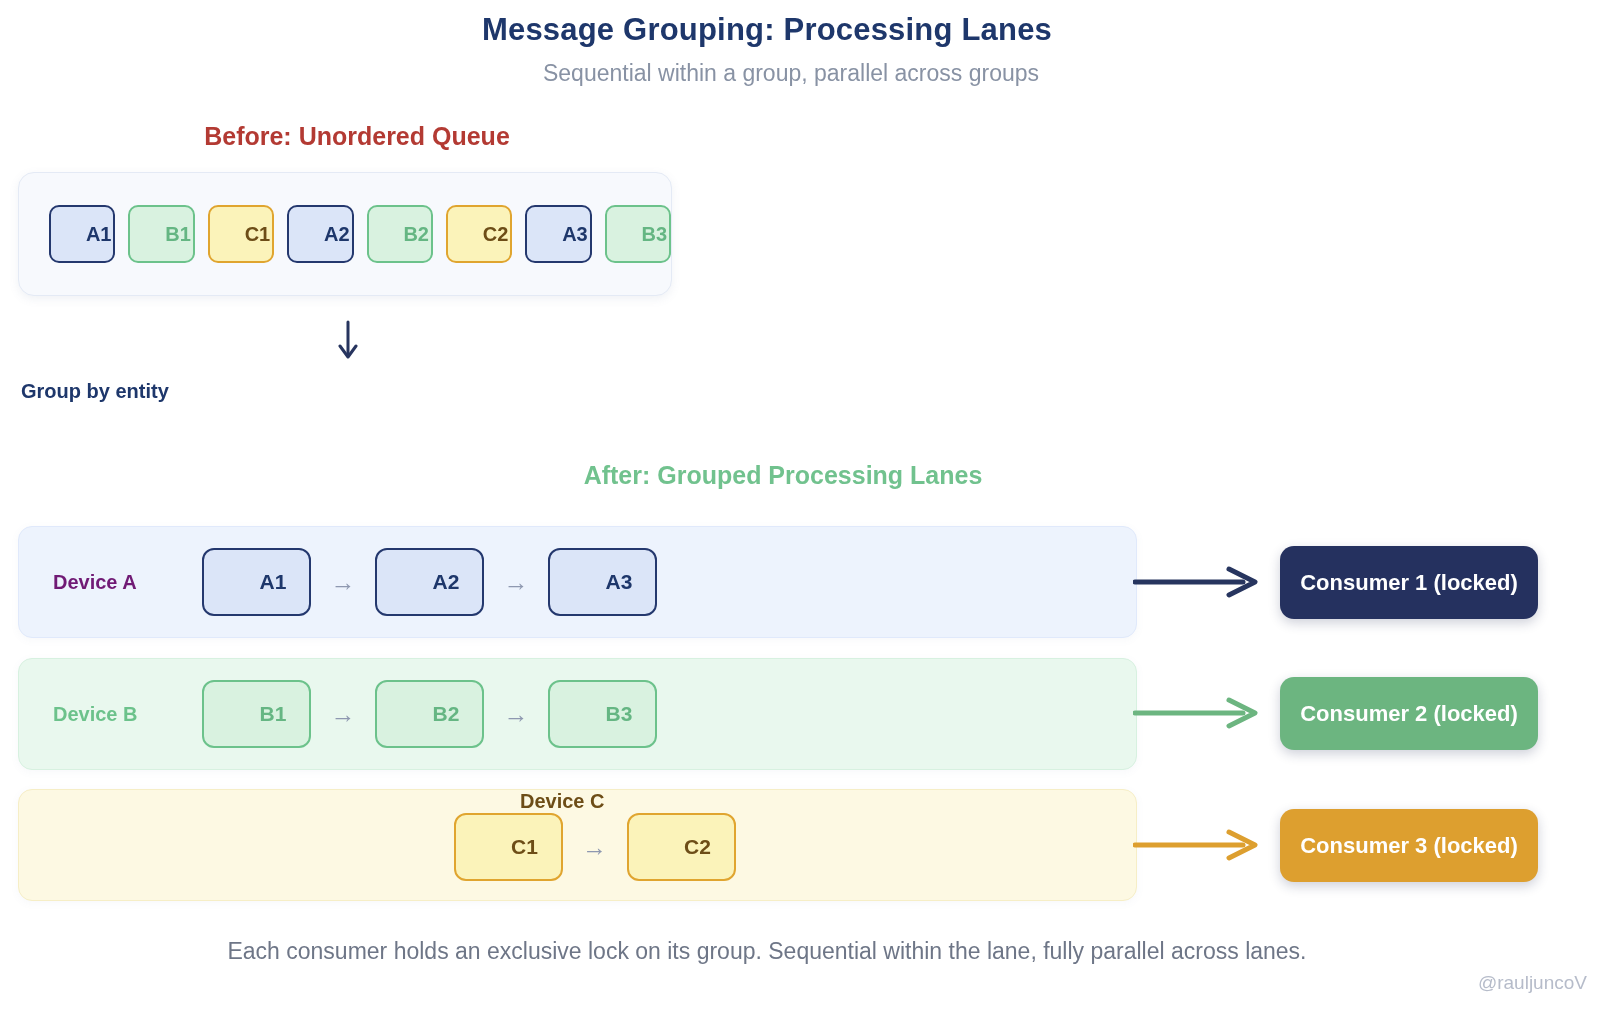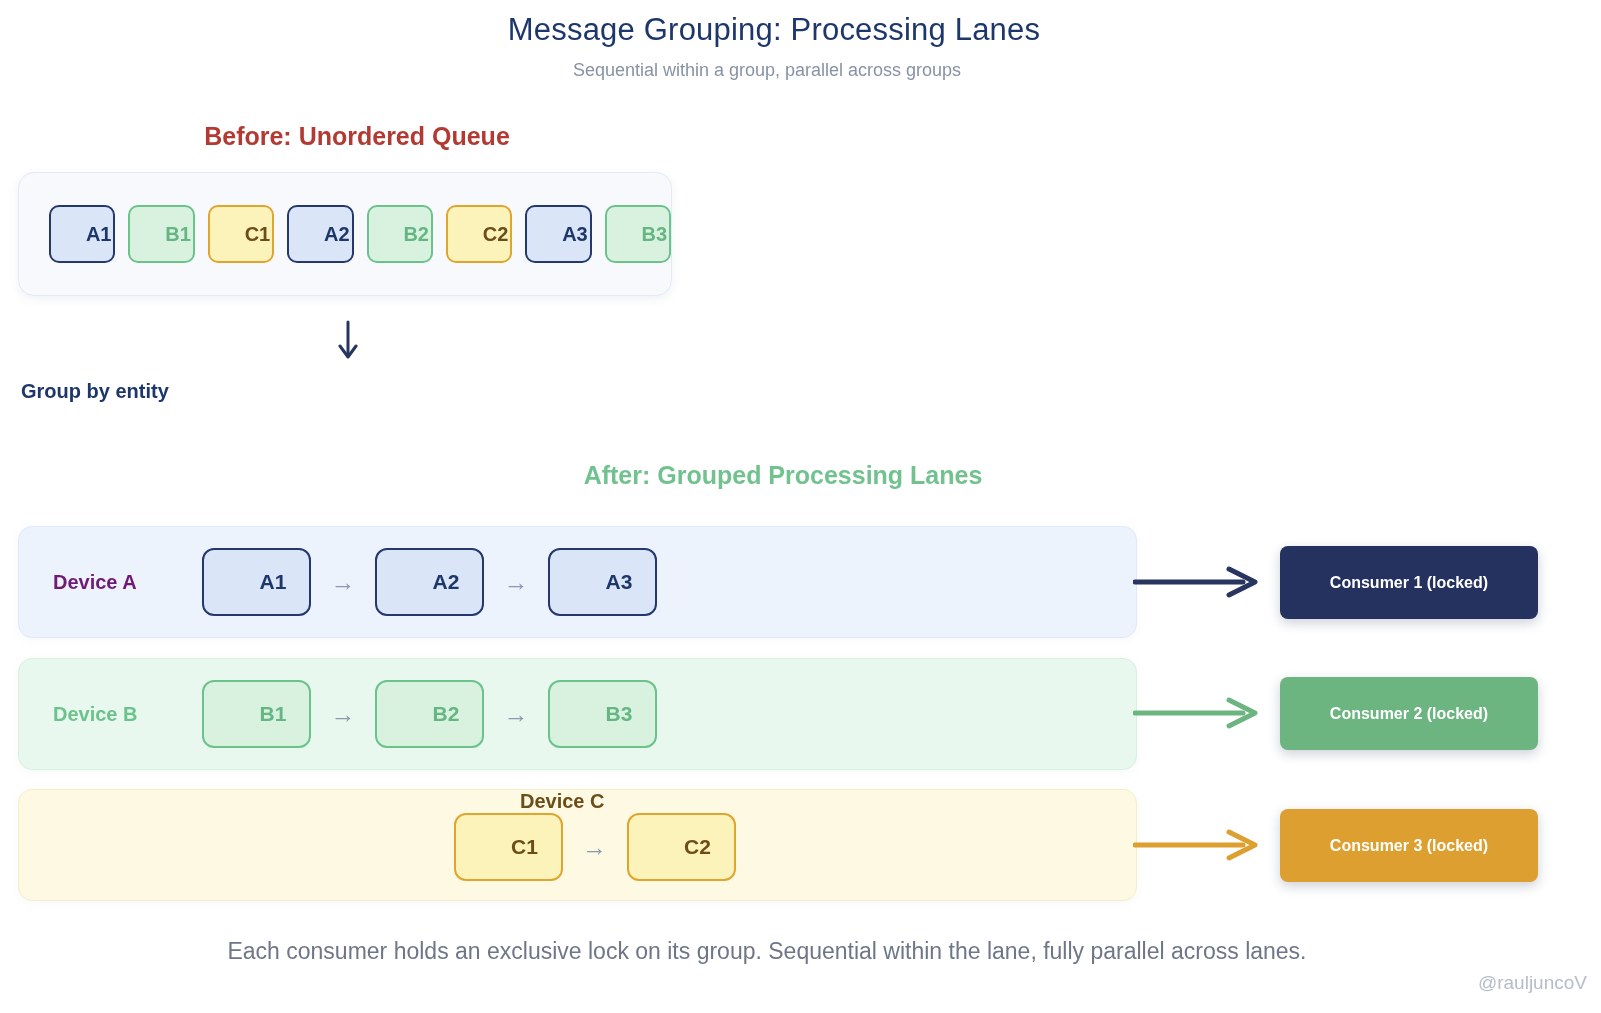--- a/index.html
+++ b/index.html
@@ -1,22 +1,22 @@
 <!DOCTYPE html>
 <html style="--title-color: #1e376b; --subtitle-color: #8892a4; --footer-color: #6e7687; --watermark-color: #b6bcca;"><head>
 <meta charset="utf-8">
 <style>
   html,body{margin:0;padding:0;}
   body{
     width:1601px;height:1013px;position:relative;background:#ffffff;
     font-family:"Liberation Sans", sans-serif;overflow:hidden;
   }
   .centered{position:absolute;left:0;width:1534px;text-align:center;}
-  .page-title{top:12px;font-size:31px;font-weight:normal;color:var(--title-color,#1e376b);letter-spacing:.2px;padding-left:7px;}
-  .page-subtitle{top:60px;font-size:18px;color:var(--subtitle-color,#8892a4);}
+  .page-title{top:12px;font-size:31px;font-weight:bold;color:var(--title-color,#1e376b);letter-spacing:.2px;}
+  .page-subtitle{top:60px;font-size:23px;color:var(--subtitle-color,#8892a4);margin-left:24px;}
   .before-heading{position:absolute;left:30px;width:654px;top:122px;text-align:center;
     font-size:25px;font-weight:bold;color:#b33a33;}
   .queue-panel{
     position:absolute;left:18px;top:172px;width:654px;height:124px;box-sizing:border-box;
     background:#f7f9fd;border:1.5px solid #e4eaf5;border-radius:16px;
     box-shadow:0 3px 10px rgba(100,120,160,.10);
     display:flex;align-items:center;padding-left:30px;gap:13px;
   }
   .msg-box{
     box-sizing:content-box;border-radius:10px;border:2.5px solid;
@@ -31,23 +31,23 @@
     position:absolute;left:18px;width:1119px;height:112px;box-sizing:border-box;
     border:1.5px solid;border-radius:14px;display:flex;align-items:center;padding-left:34px;
     box-shadow:0 2px 8px rgba(100,120,160,.05);
   }
   .lane-label{width:149px;font-size:20px;font-weight:bold;}
   .lane-msgs{display:flex;align-items:center;}
   .l-box{width:72px;height:64px;font-size:21px;border-radius:12px;}
   .seq-arrow{width:64px;text-align:center;font-size:25px;color:#8e98b0;}
   .lane-arrow{position:absolute;left:1133px;}
   .consumer{
-    position:absolute;left:1280px;width:258px;height:73px;border-radius:8px;
+    position:absolute;left:1280px;width:258px;height:73px;border-radius:14px;
     display:flex;align-items:center;justify-content:center;
-    color:#ffffff;font-size:16px;font-weight:bold;
+    color:#ffffff;font-size:22px;font-weight:bold;
     box-shadow:0 4px 12px rgba(30,40,80,.22);
   }
   .page-footer{top:938px;font-size:23px;color:var(--footer-color,#6e7687);}
   .watermark{position:absolute;right:14px;top:972px;font-size:19px;color:var(--watermark-color,#b6bcca);}
 </style>
 </head>
 <body>
 
 <div class="centered page-title">Message Grouping: Processing Lanes</div>
 <div class="centered page-subtitle">Sequential within a group, parallel across groups</div>

